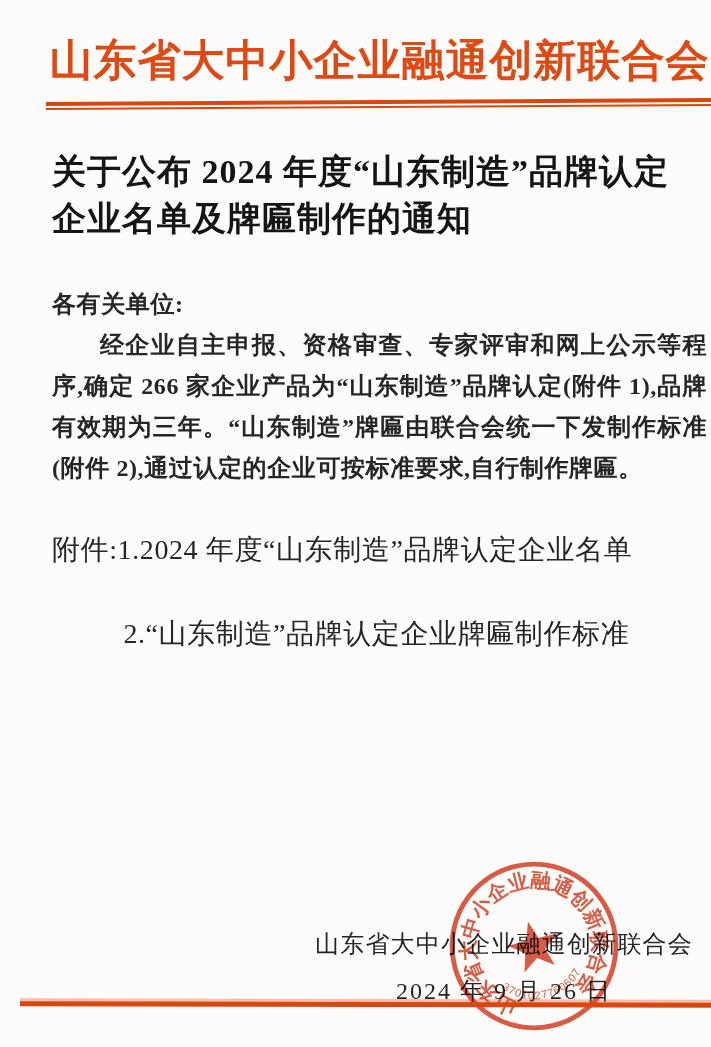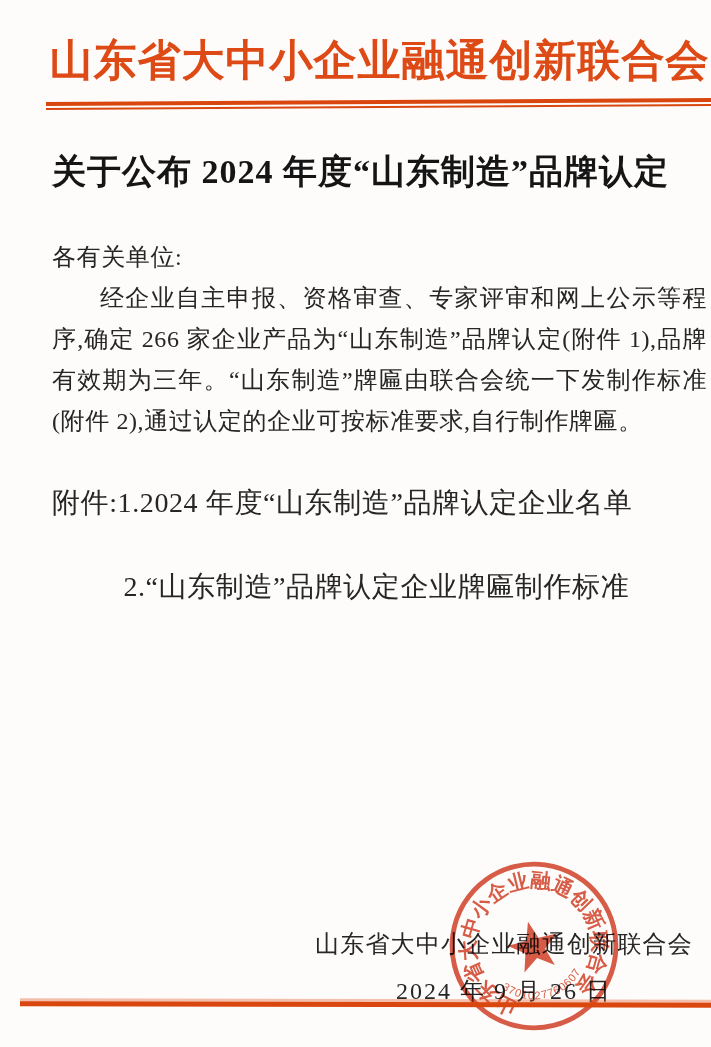--- a/index.html
+++ b/index.html
@@ -45,21 +45,21 @@
   .doc-title span { display: block; }
 
   
   .doc-body {
     margin: 42px 28px 0 28px;
     font-size: 24px;
     line-height: 41px;
     letter-spacing: 0.6px;
     text-align: justify;
   }
-  .doc-body p { margin: 0; }
+  .doc-body p { margin: 0; font-weight: bold; }
   .salutation { text-indent: 0; }
   .para { text-indent: 2em; }
 
   
   .attachments { margin: 40px 28px 0 28px; font-size: 28px; line-height: 41px; letter-spacing: 0.6px; }
   .attach-line-2 { padding-left: 2.55em; margin-top: 43px; }
 
   
   .signature {
     position: absolute;
@@ -106,20 +106,21 @@
   <header class="letterhead">
     <div class="letterhead-org">山东省大中小企业融通创新联合会</div>
     <div class="letterhead-rule">
       <div class="rule-thick"></div>
       <div class="rule-thin"></div>
     </div>
   </header>
 
   <h1 class="doc-title">
     <span>关于公布 2024 年度“山东制造”品牌认定</span>
+    <span>企业名单及牌匾制作的通知</span>
   </h1>
 
   <main class="doc-body">
     <p class="salutation">各有关单位:</p>
     <p class="para">经企业自主申报、资格审查、专家评审和网上公示等程序,确定 266 家企业产品为“山东制造”品牌认定(附件 1),品牌有效期为三年。“山东制造”牌匾由联合会统一下发制作标准(附件 2),通过认定的企业可按标准要求,自行制作牌匾。</p>
   </main>
 
   <section class="attachments">
     <div class="attach-line-1">
       <span>附件:</span><span>1.2024 年度“山东制造”品牌认定企业名单</span>

